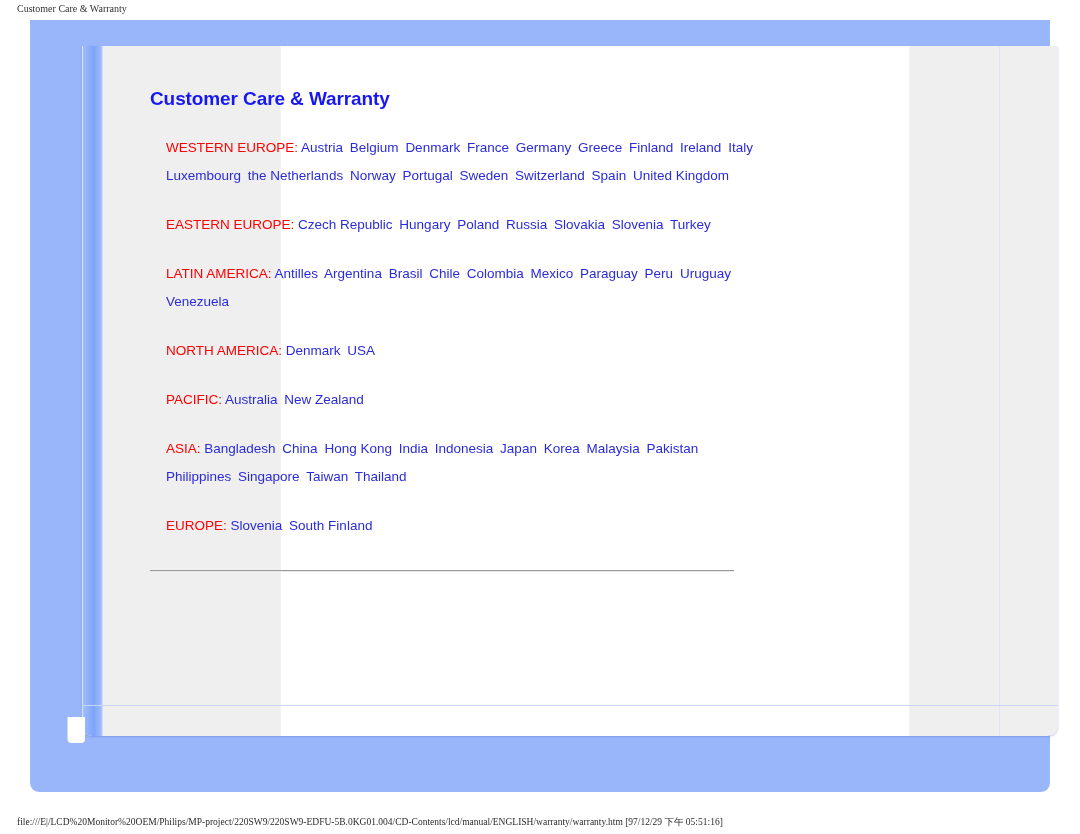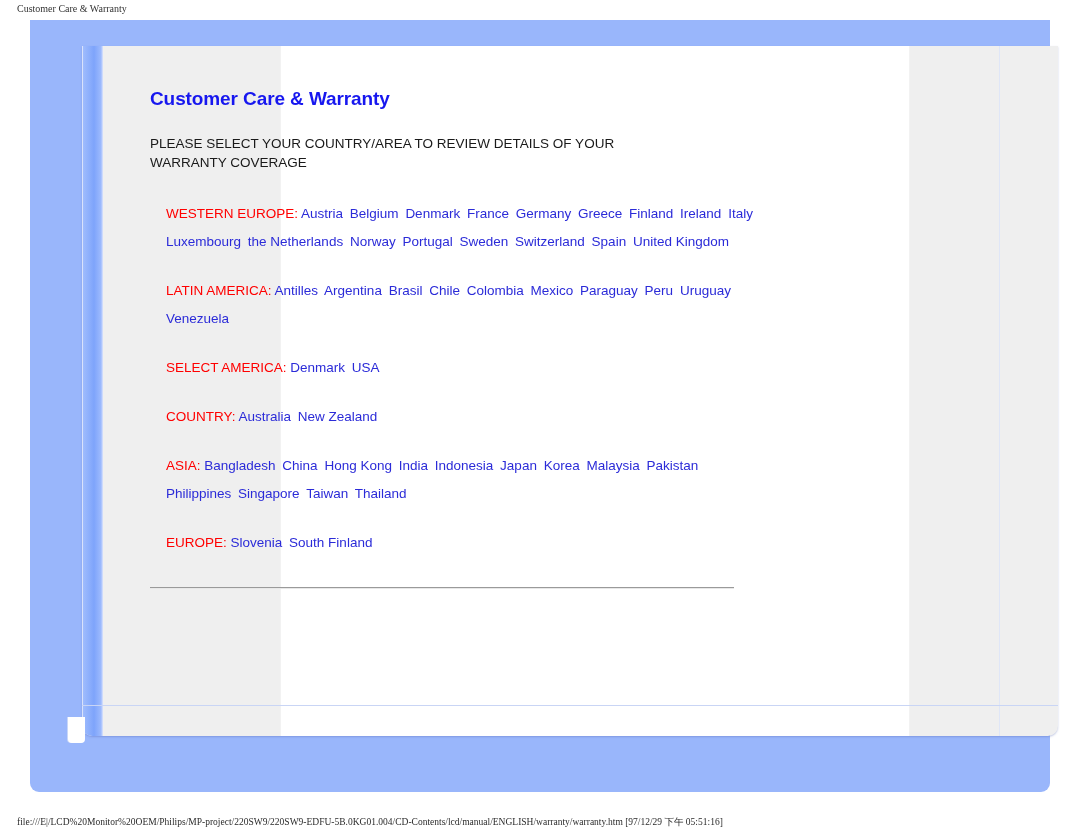--- a/index.html
+++ b/index.html
@@ -187,27 +187,27 @@
 
       <div class="left-rail"></div>
       <div class="content-col"></div>
       <div class="right-hairline"></div>
       <div class="card-bottom-line"></div>
 
       <div class="article">
 
         <h1 class="page-title">Customer Care &amp; Warranty</h1>
 
-        <p class="intro">PLEASE SELECT YOUR COUNTRY/AREA TO REVIEW DETAILS OF YOUR WARRANTY COVERAGE</p>
 
         <div id="region-list">
             <p class="region-block"><span class="region-label">WESTERN EUROPE:</span> <a class="country-link">Austria</a> <a class="country-link">Belgium</a> <a class="country-link">Denmark</a> <a class="country-link">France</a> <a class="country-link">Germany</a> <a class="country-link">Greece</a> <a class="country-link">Finland</a> <a class="country-link">Ireland</a> <a class="country-link">Italy</a> <a class="country-link">Luxembourg</a> <a class="country-link">the Netherlands</a> <a class="country-link">Norway</a> <a class="country-link">Portugal</a> <a class="country-link">Sweden</a> <a class="country-link">Switzerland</a> <a class="country-link">Spain</a> <a class="country-link">United Kingdom</a> </p>
+            <p class="region-block"><span class="region-label">EASTERN EUROPE:</span> <a class="country-link">Czech Republic</a> <a class="country-link">Hungary</a> <a class="country-link">Poland</a> <a class="country-link">Russia</a> <a class="country-link">Slovakia</a> <a class="country-link">Slovenia</a> <a class="country-link">Turkey</a> </p>
             <p class="region-block"><span class="region-label">LATIN AMERICA:</span> <a class="country-link">Antilles</a> <a class="country-link">Argentina</a> <a class="country-link">Brasil</a> <a class="country-link">Chile</a> <a class="country-link">Colombia</a> <a class="country-link">Mexico</a> <a class="country-link">Paraguay</a> <a class="country-link">Peru</a> <a class="country-link">Uruguay</a> <a class="country-link">Venezuela</a> </p>
-            <p class="region-block"><span class="region-label">SELECT AMERICA:</span> <a class="country-link">Denmark</a> <a class="country-link">USA</a> </p>
-            <p class="region-block"><span class="region-label">COUNTRY:</span> <a class="country-link">Australia</a> <a class="country-link">New Zealand</a> </p>
+            <p class="region-block"><span class="region-label">NORTH AMERICA:</span> <a class="country-link">Denmark</a> <a class="country-link">USA</a> </p>
+            <p class="region-block"><span class="region-label">PACIFIC:</span> <a class="country-link">Australia</a> <a class="country-link">New Zealand</a> </p>
             <p class="region-block"><span class="region-label">ASIA:</span> <a class="country-link">Bangladesh</a> <a class="country-link">China</a> <a class="country-link">Hong Kong</a> <a class="country-link">India</a> <a class="country-link">Indonesia</a> <a class="country-link">Japan</a> <a class="country-link">Korea</a> <a class="country-link">Malaysia</a> <a class="country-link">Pakistan</a> <a class="country-link">Philippines</a> <a class="country-link">Singapore</a> <a class="country-link">Taiwan</a> <a class="country-link">Thailand</a> </p>
             <p class="region-block"><span class="region-label">EUROPE:</span> <a class="country-link">Slovenia</a> <a class="country-link">South Finland</a> </p>
           </div>
 
         <hr class="rule">
       </div>
 
     </div>
   </div>
 

